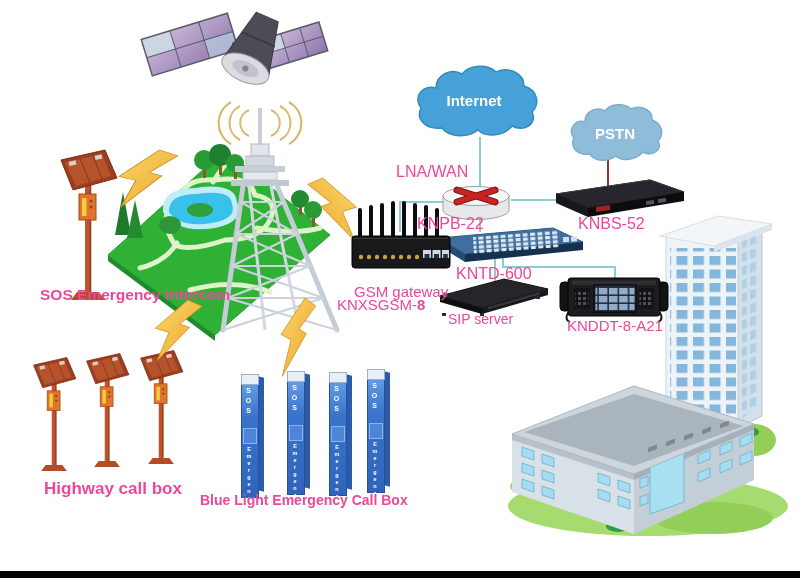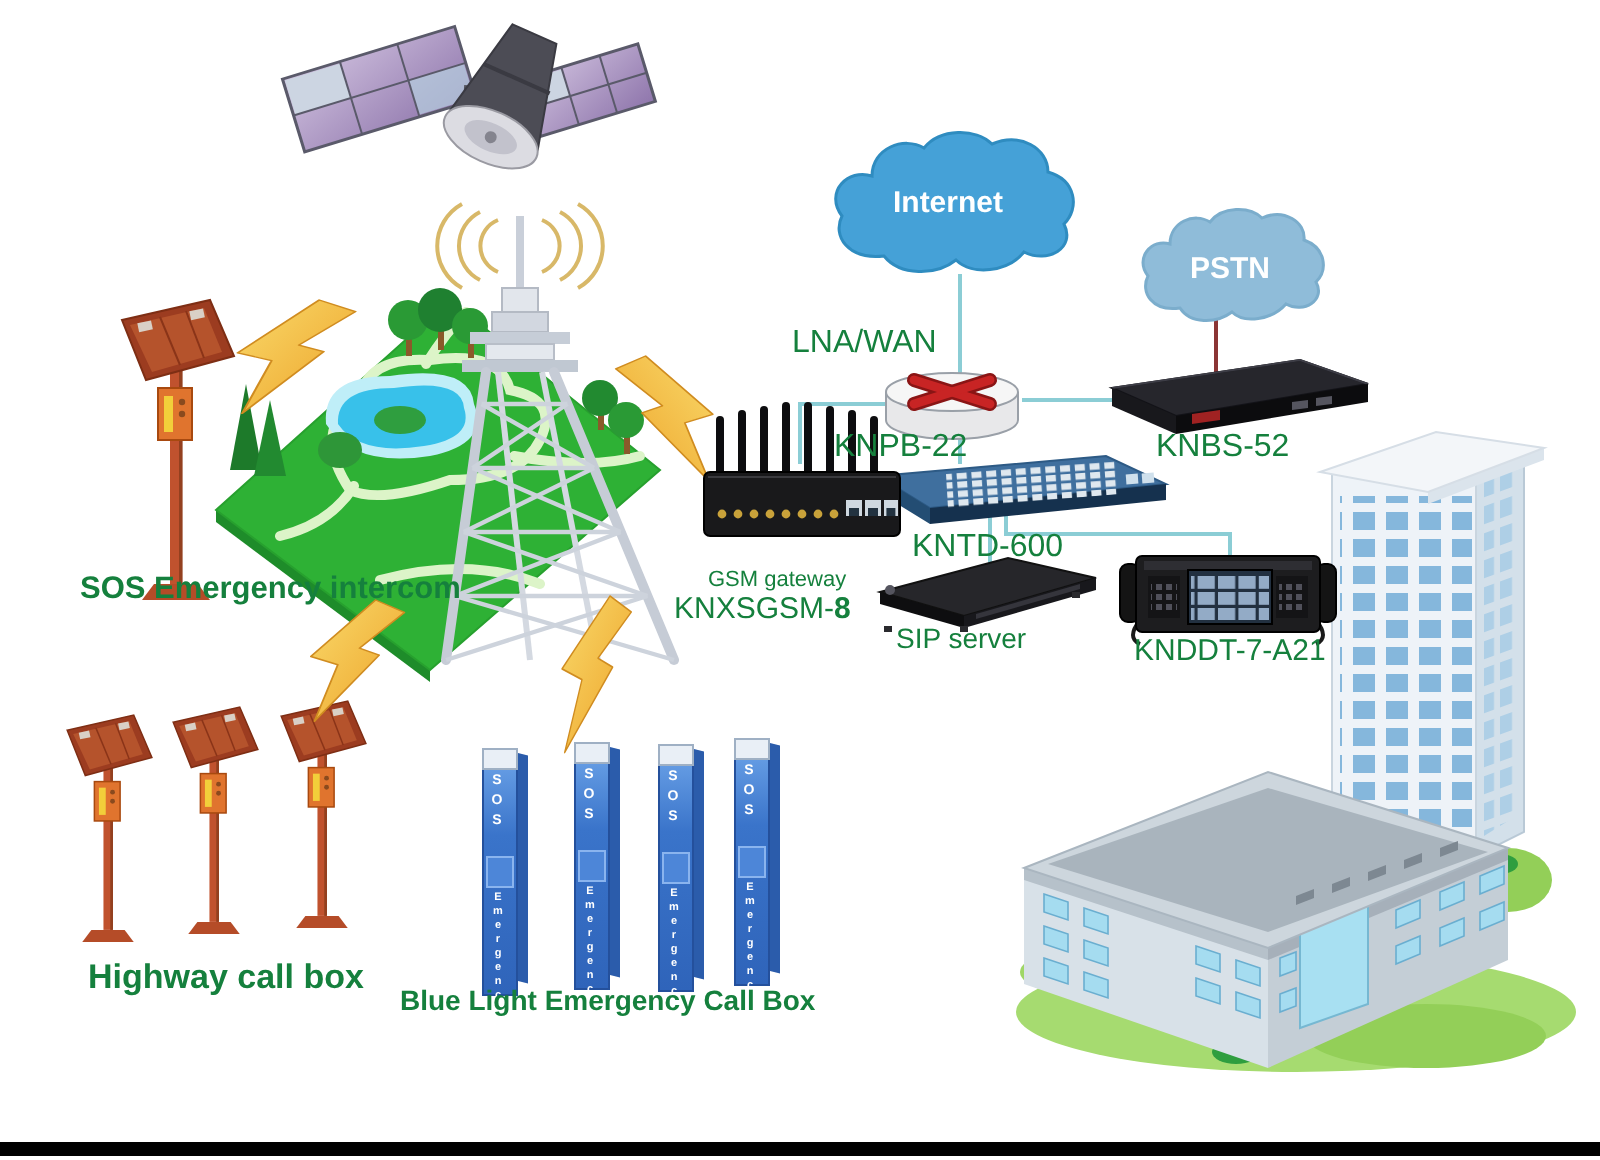--- a/index.html
+++ b/index.html
@@ -1,19 +1,19 @@
 <!DOCTYPE html>
 <html><head>
 <meta charset="utf-8">
 <style>
   html,body{margin:0;padding:0;background:#fff;}
   #canvas{position:relative;width:800px;height:580px;background:#fff;overflow:hidden;
           font-family:"Liberation Sans",sans-serif;}
   .abs{position:absolute;}
-  .lbl{position:absolute;color:#15803d;font-size:16px;white-space:nowrap;line-height:1.1;}
+  .lbl{position:absolute;color:#ec4899;font-size:16px;white-space:nowrap;line-height:1.1;}
   .lbl.bold{font-weight:bold;}
   svg{display:block;overflow:visible;}
   
   .bbox{position:absolute;width:30px;height:128px;}
   .bb-side{position:absolute;left:17px;top:2px;width:7px;height:114px;background:#2b5cab;
            transform:skewY(14deg);transform-origin:left top;}
   .bb-face{position:absolute;left:1px;top:0;width:16px;height:122px;
            background:linear-gradient(180deg,#6fa6ea,#3a74ca 35%,#2f64ba);border:1px solid #24509c;}
   .bb-cap{position:absolute;left:1px;top:0;width:16px;height:9px;background:#e9eff6;border:1px solid #9fb0c4;}
   .bb-sos{position:absolute;left:5px;top:13px;height:38px;writing-mode:vertical-rl;
@@ -398,21 +398,21 @@
     <rect x="37.5" y="15" width="39" height="23" fill="url(#pat-scr)"></rect>
   </svg>
 
   <div class="lbl bold" style="left:44px;top:480px;font-size:17px">Highway call box</div>
   <div class="lbl bold" style="left:40px;top:286px;font-size:15.5px">SOS Emergency intercom</div>
   <div class="lbl bold" style="left:200px;top:493px;font-size:14px">Blue Light Emergency Call Box</div>
   <div class="lbl" style="left:396px;top:163px">LNA/WAN</div>
   <div class="lbl" style="left:417px;top:215px">KNPB-22</div>
   <div class="lbl" style="left:578px;top:215px">KNBS-52</div>
   <div class="lbl" style="left:456px;top:265px">KNTD-600</div>
-  <div class="lbl" style="left:354px;top:284px;font-size:11px">GSM gateway</div>
+  <div class="lbl" style="left:354px;top:284px;font-size:15px">GSM gateway</div>
   <div class="lbl" style="left:337px;top:297px;font-size:15px">
     <span>KNXSGSM-</span><span style="font-weight:bold">8</span>
   </div>
   <div class="lbl" style="left:448px;top:312px;font-size:14px">SIP server</div>
-  <div class="lbl" style="left:567px;top:318px;font-size:15px">KNDDT-7-A21</div>
+  <div class="lbl" style="left:567px;top:318px;font-size:15px">KNDDT-8-A21</div>
 
   <div class="bottom-bar"></div>
 </div>
 
 </body></html>

